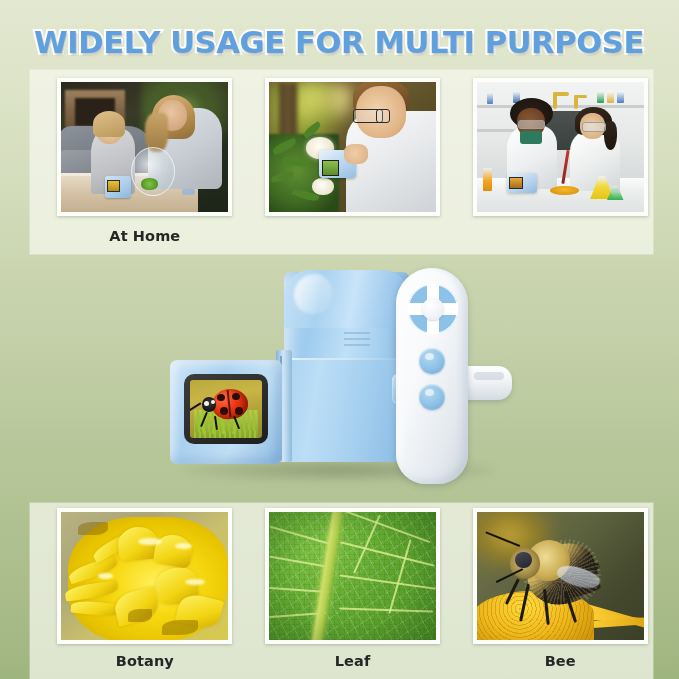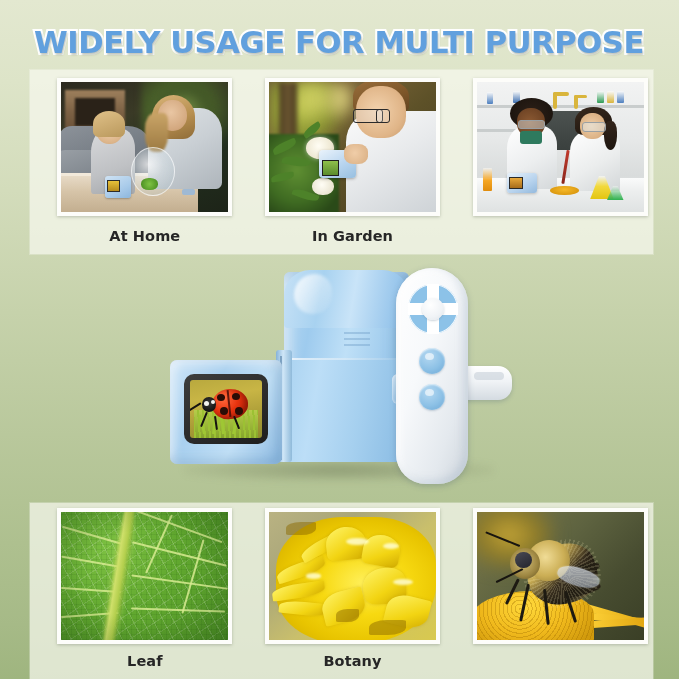--- a/index.html
+++ b/index.html
@@ -437,21 +437,20 @@
           <div class="gar-head"></div>
           <div class="gar-glass"></div>
           <div class="gar-glass2"></div>
           <div class="gar-flower"></div>
           <div class="gar-flower2"></div>
           <div class="gar-dev"></div>
           <div class="gar-dev-scr"></div>
           <div class="gar-hand"></div>
         </div>
       </div>
-      <div class="caption">In Garden</div>
     </div>
 
     <div class="cell">
       <div class="photo">
         <div class="sc sch-bg">
           <div class="sch-shelf" style="top:18%;"></div>
           <div class="sch-shelf" style="top:36%;left:0;width:30%;"></div>
           <div class="sch-cab"></div>
           <div class="sch-faucet" style="left:46%;top:8%;width:2.4%;height:13%;"></div>
           <div class="sch-faucet" style="left:46%;top:8%;width:9%;height:2.4%;"></div>
@@ -542,41 +541,20 @@
   <div class="p-btn" id="p-btn2">
     <div class="p-btn-gl" style="left:6px;top:5px;"></div>
   </div>
 </div>
 
 <div class="panel" id="panel-bottom">
   <div class="grid">
 
     <div class="cell">
       <div class="photo">
-        <div class="sc leaf-bg">
-          <div class="leaf-tex"></div>
-          <div class="leaf-v" style="left:0;top:18%;width:40%;height:2px;transform:rotate(16deg);"></div>
-          <div class="leaf-v" style="left:0;top:38%;width:38%;height:2px;transform:rotate(10deg);"></div>
-          <div class="leaf-v" style="left:0;top:60%;width:36%;height:2px;transform:rotate(4deg);"></div>
-          <div class="leaf-v" style="left:0;top:80%;width:34%;height:2px;transform:rotate(-4deg);"></div>
-          <div class="leaf-v" style="left:42%;top:10%;width:56%;height:2px;transform:rotate(20deg);"></div>
-          <div class="leaf-v" style="left:42%;top:32%;width:58%;height:2px;transform:rotate(14deg);"></div>
-          <div class="leaf-v" style="left:42%;top:54%;width:58%;height:2px;transform:rotate(8deg);"></div>
-          <div class="leaf-v" style="left:42%;top:76%;width:56%;height:2px;transform:rotate(2deg);"></div>
-          <div class="leaf-v" style="left:58%;top:0;width:2px;height:50%;transform:rotate(24deg);"></div>
-          <div class="leaf-v" style="left:78%;top:20%;width:2px;height:60%;transform:rotate(16deg);"></div>
-          <div class="leaf-vein-main"></div>
-          <div class="leaf-vig"></div>
-        </div>
-      </div>
-      <div class="caption">Leaf</div>
-    </div>
-
-    <div class="cell">
-      <div class="photo">
         <div class="sc bot-bg">
           <div class="bot-mass"></div>
           <div class="bot-p" style="left:4%;top:40%;width:30%;height:11%;transform:rotate(-18deg);"></div>
           <div class="bot-p" style="left:2%;top:56%;width:32%;height:11%;transform:rotate(-8deg);"></div>
           <div class="bot-p" style="left:6%;top:70%;width:30%;height:10%;transform:rotate(6deg);"></div>
           <div class="bot-p" style="left:18%;top:22%;width:28%;height:10%;transform:rotate(-28deg);"></div>
           <div class="bot-p" style="left:34%;top:12%;width:24%;height:26%;transform:rotate(-6deg);border-radius:50% 50% 20% 20%;"></div>
           <div class="bot-p" style="left:56%;top:18%;width:22%;height:24%;transform:rotate(10deg);border-radius:50% 50% 20% 20%;"></div>
           <div class="bot-p" style="left:56%;top:44%;width:26%;height:28%;transform:rotate(-4deg);border-radius:50% 40% 30% 30%;"></div>
           <div class="bot-p" style="left:70%;top:66%;width:26%;height:24%;transform:rotate(14deg);"></div>
@@ -584,20 +562,41 @@
           <div class="bot-hl" style="left:46%;top:20%;width:14%;height:6%;"></div>
           <div class="bot-hl" style="left:68%;top:24%;width:10%;height:5%;"></div>
           <div class="bot-hl" style="left:74%;top:52%;width:12%;height:5%;"></div>
           <div class="bot-hl" style="left:22%;top:48%;width:9%;height:4%;"></div>
           <div class="bot-dark" style="left:10%;top:8%;width:18%;height:10%;"></div>
           <div class="bot-dark" style="left:60%;top:84%;width:22%;height:12%;"></div>
           <div class="bot-dark" style="left:40%;top:76%;width:14%;height:10%;"></div>
         </div>
       </div>
       <div class="caption">Botany</div>
+    </div>
+
+    <div class="cell">
+      <div class="photo">
+        <div class="sc leaf-bg">
+          <div class="leaf-tex"></div>
+          <div class="leaf-v" style="left:0;top:18%;width:40%;height:2px;transform:rotate(16deg);"></div>
+          <div class="leaf-v" style="left:0;top:38%;width:38%;height:2px;transform:rotate(10deg);"></div>
+          <div class="leaf-v" style="left:0;top:60%;width:36%;height:2px;transform:rotate(4deg);"></div>
+          <div class="leaf-v" style="left:0;top:80%;width:34%;height:2px;transform:rotate(-4deg);"></div>
+          <div class="leaf-v" style="left:42%;top:10%;width:56%;height:2px;transform:rotate(20deg);"></div>
+          <div class="leaf-v" style="left:42%;top:32%;width:58%;height:2px;transform:rotate(14deg);"></div>
+          <div class="leaf-v" style="left:42%;top:54%;width:58%;height:2px;transform:rotate(8deg);"></div>
+          <div class="leaf-v" style="left:42%;top:76%;width:56%;height:2px;transform:rotate(2deg);"></div>
+          <div class="leaf-v" style="left:58%;top:0;width:2px;height:50%;transform:rotate(24deg);"></div>
+          <div class="leaf-v" style="left:78%;top:20%;width:2px;height:60%;transform:rotate(16deg);"></div>
+          <div class="leaf-vein-main"></div>
+          <div class="leaf-vig"></div>
+        </div>
+      </div>
+      <div class="caption">Leaf</div>
     </div>
 
     <div class="cell">
       <div class="photo">
         <div class="sc bee-bg">
           <div class="bee-bokeh"></div>
           <div class="bee-ray" style="left:62%;top:70%;width:44%;height:7px;transform:rotate(16deg);"></div>
           <div class="bee-ray" style="left:64%;top:78%;width:42%;height:7px;transform:rotate(6deg);"></div>
           <div class="bee-ray" style="left:62%;top:86%;width:40%;height:7px;transform:rotate(-4deg);"></div>
           <div class="bee-flower"></div>
@@ -611,16 +610,17 @@
           <div class="bee-eye"></div>
           <div class="bee-ant" style="left:4%;top:26%;width:22%;transform:rotate(22deg);"></div>
           <div class="bee-ant" style="left:10%;top:44%;width:18%;transform:rotate(-26deg);"></div>
           <div class="bee-wing"></div>
           <div class="bee-leg" style="left:30%;top:56%;width:3px;height:30%;transform:rotate(12deg);"></div>
           <div class="bee-leg" style="left:40%;top:60%;width:3px;height:28%;transform:rotate(-6deg);"></div>
           <div class="bee-leg" style="left:52%;top:62%;width:3px;height:26%;transform:rotate(-18deg);"></div>
           <div class="bee-leg" style="left:24%;top:52%;width:3px;height:22%;transform:rotate(26deg);"></div>
         </div>
       </div>
+      <div class="caption">Bee</div>
     </div>
 
   </div>
 </div>
 
 </body></html>

